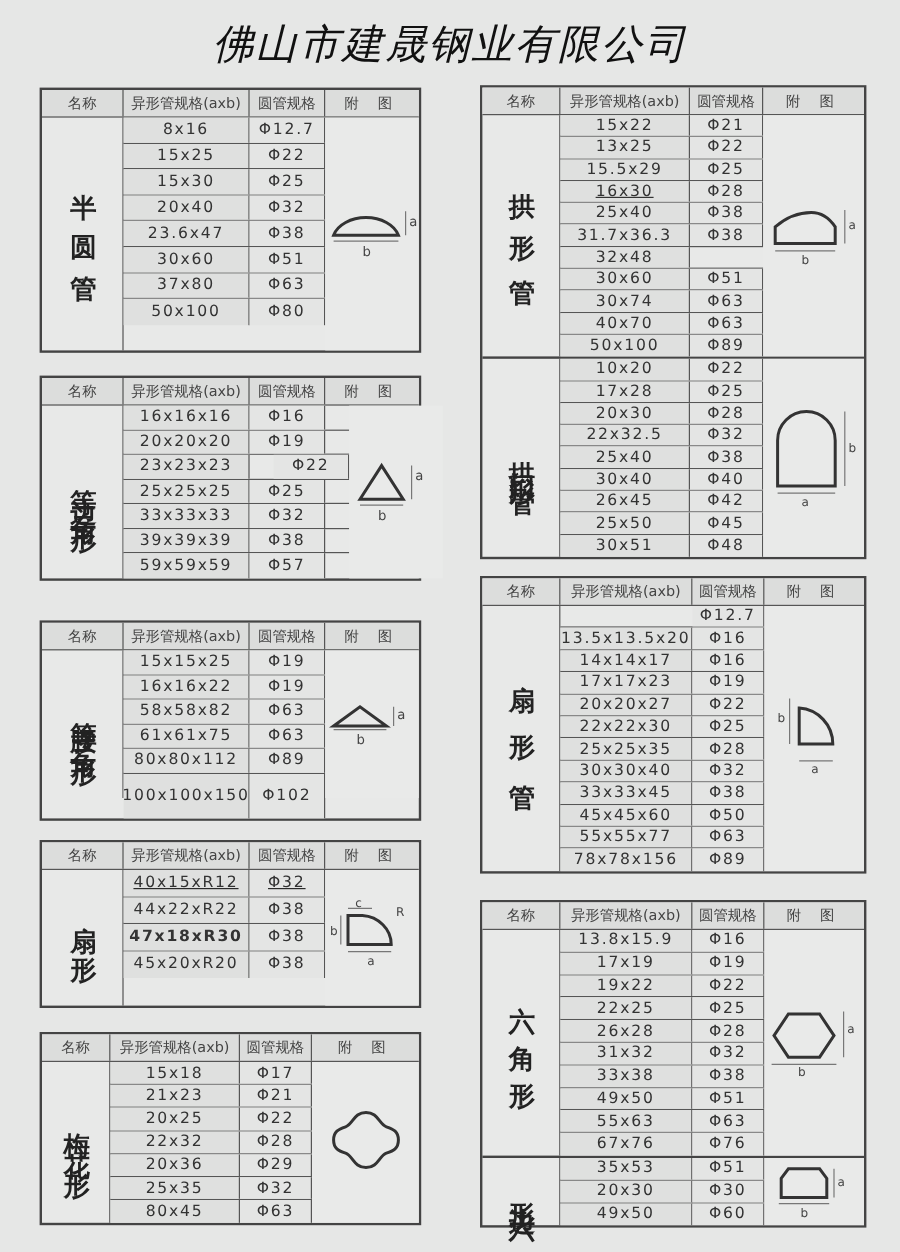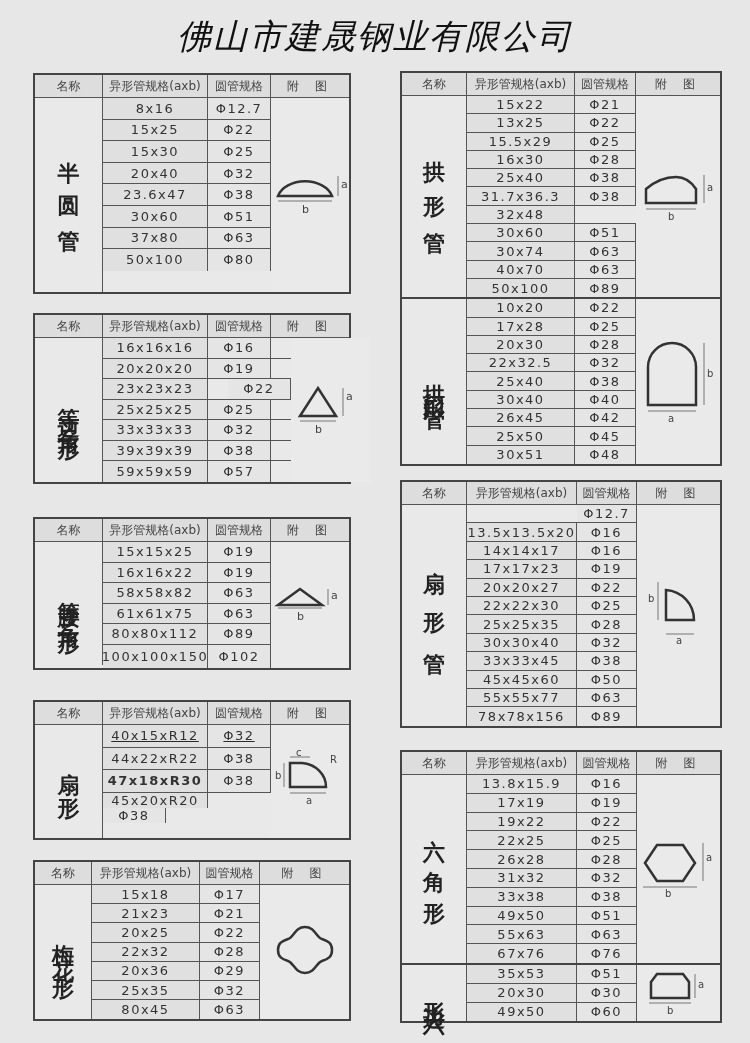--- a/index.html
+++ b/index.html
@@ -189,21 +189,21 @@
           <div class="tube" style="width: 63px;">Φ63</div>
         </div>
         <div class="row" style="height: 20.5px;">
           <div style="width: 105px;">61x61x75</div>
           <div class="tube" style="width: 63px;">Φ63</div>
         </div>
         <div class="row" style="height: 20.5px;">
           <div style="width: 105px;">80x80x112</div>
           <div class="tube" style="width: 63px;">Φ89</div>
         </div>
-        <div class="row" style="height: 23px;">
+        <div class="row" style="height: 37px;">
           <div style="width: 105px;">100x100x150</div>
           <div class="tube" style="width: 63px;">Φ102</div>
         </div>
       </div>
       <div class="figcol" style="width: 78px; height: 123px;">
         <span><svg width="80" height="50" viewBox="0 0 80 50">
             <polygon points="8,28 30,12 52,28" fill="none" stroke="#333" stroke-width="2.5"></polygon>
             <line x1="58" y1="12" x2="58" y2="28" stroke="#777"></line>
             <text x="61" y="22" font-size="11">a</text>
             <line x1="8" y1="31" x2="52" y2="31" stroke="#777"></line>
@@ -227,21 +227,21 @@
           <div class="tube" style="width: 63px;">Φ32</div>
         </div>
         <div class="row" style="height: 22.5px;">
           <div style="width: 105px;">44x22xR22</div>
           <div class="tube" style="width: 63px;">Φ38</div>
         </div>
         <div class="row" style="height: 22.5px;">
           <div style="width: 105px; font-weight: bold;">47x18xR30</div>
           <div class="tube" style="width: 63px;">Φ38</div>
         </div>
-        <div class="row" style="height: 22.5px; flex-direction: column;">
+        <div class="row" style="height: 22.5px;">
           <div style="width: 105px;">45x20xR20</div>
           <div class="tube" style="width: 63px;">Φ38</div>
         </div>
       </div>
       <div class="figcol" style="width: 78px; height: 112.5px;">
         <span><svg width="80" height="60" viewBox="0 0 80 60">
             <path d="M20 14 L32 14 A26 24 0 0 1 56 38 L20 38 Z" fill="none" stroke="#333" stroke-width="2.5"></path>
             <line x1="20" y1="8" x2="40" y2="8" stroke="#777"></line>
             <text x="26" y="7" font-size="10">c</text>
             <text x="60" y="14" font-size="10">R</text>
@@ -316,21 +316,21 @@
         </div>
         <div class="row" style="height: 18.3px;">
           <div style="width: 108px;">13x25</div>
           <div class="tube" style="width: 61px;">Φ22</div>
         </div>
         <div class="row" style="height: 18.3px;">
           <div style="width: 108px;">15.5x29</div>
           <div class="tube" style="width: 61px;">Φ25</div>
         </div>
         <div class="row" style="height: 18.3px;">
-          <div style="width: 108px;">16x30</div>
+          <div style="width: 108px; text-decoration: underline;">16x30</div>
           <div class="tube" style="width: 61px;">Φ28</div>
         </div>
         <div class="row" style="height: 18.3px;">
           <div style="width: 108px;">25x40</div>
           <div class="tube" style="width: 61px;">Φ38</div>
         </div>
         <div class="row" style="height: 18.3px;">
           <div style="width: 108px;">31.7x36.3</div>
           <div class="tube" style="width: 61px;">Φ38</div>
         </div>

